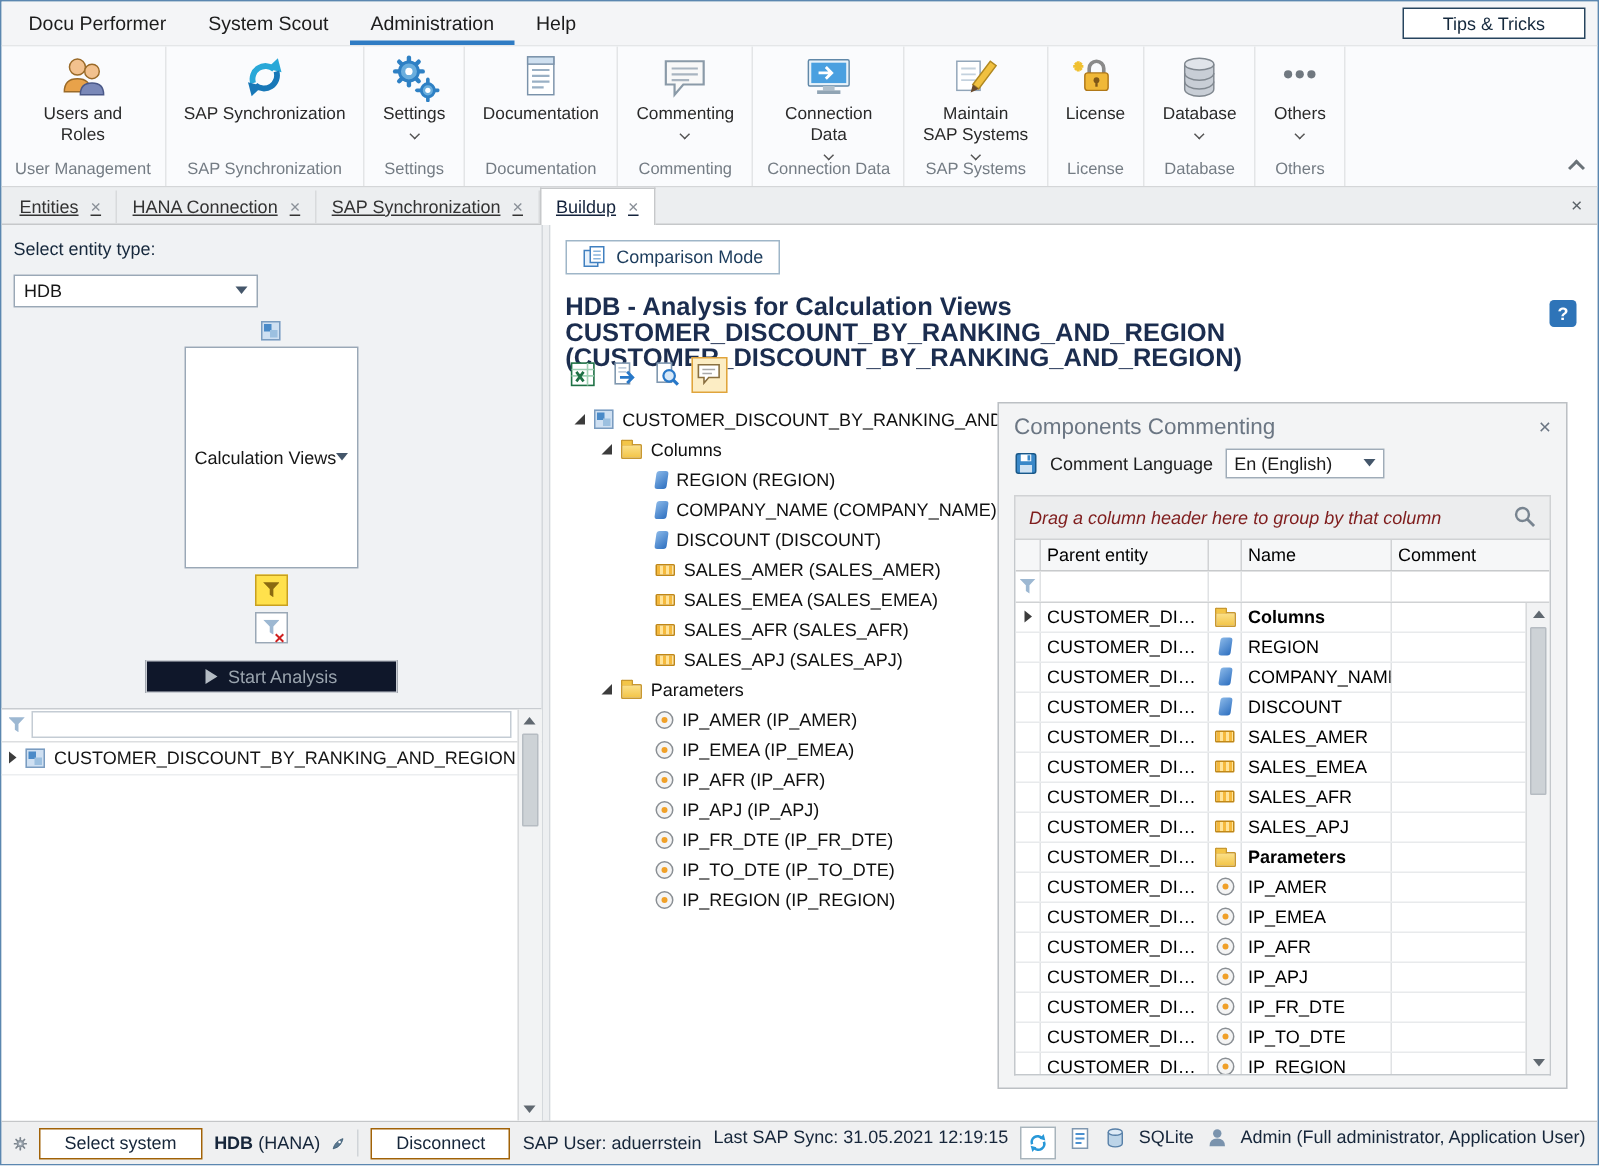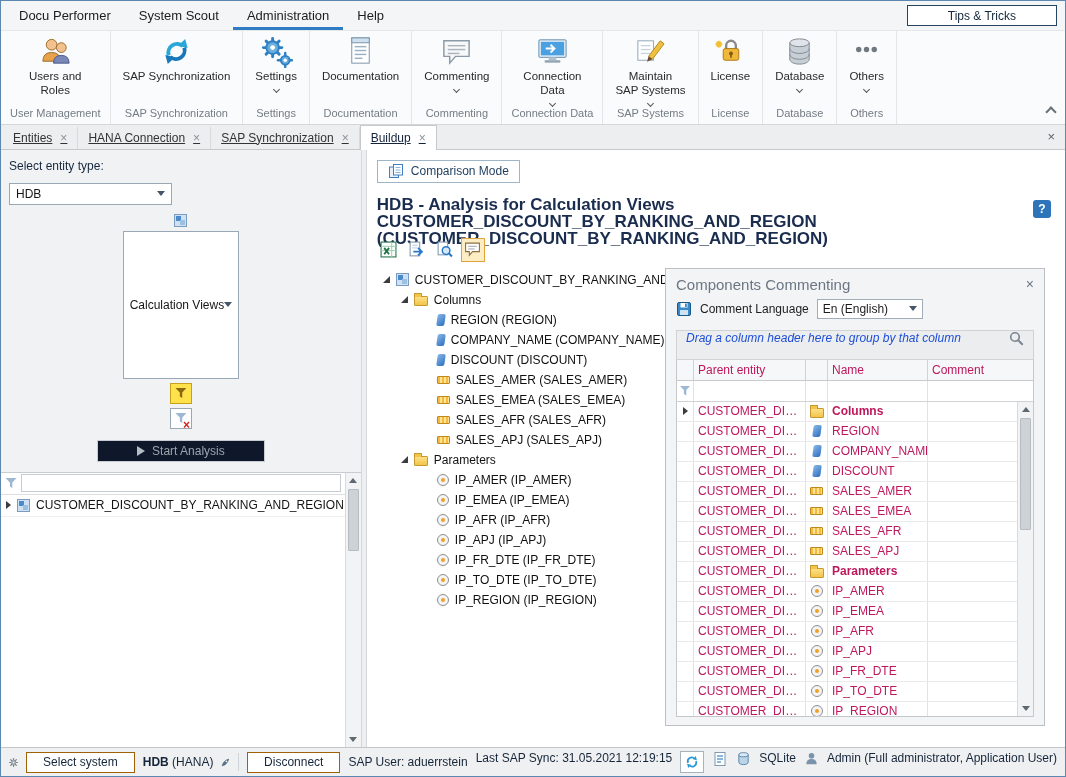--- a/index.html
+++ b/index.html
@@ -3,21 +3,21 @@
 <meta charset="utf-8">
 <style>
   * { margin:0; padding:0; box-sizing:border-box; }
   html,body { width:1066px; height:777px; font-family:"Liberation Sans",sans-serif; background:#fff; }
   .window { width:1066px; height:777px; border:1px solid #5b87b0; background:#eef0f2; display:flex; flex-direction:column; overflow:hidden; position:relative; }
 
   
   .menubar { flex:0 0 30px; display:flex; align-items:stretch; background:#f4f5f7; padding-left:4px; position:relative; border-bottom:1px solid #e4e6e8; }
   .menu-item { padding:0 14px; display:flex; align-items:center; font-size:13px; color:#1c1c1c; }
   .menu-item.active { box-shadow: inset 0 -3px 0 #2f7cc4; }
-  .tips-btn { position:absolute; right:8px; top:4px; height:21px; padding:0 40px; background:#fff; border:1px solid #26445e; font-size:12px; color:#14283c; display:flex; align-items:center; }
+  .tips-btn { position:absolute; right:8px; top:4px; height:21px; padding:0 26px; background:#fff; border:1px solid #26445e; font-size:12px; color:#14283c; display:flex; align-items:center; }
 
   
   .ribbon { flex:0 0 92px; background:#fafbfd; border-bottom:1px solid #d4d6d8; display:flex; position:relative; }
   .rgroup { display:flex; flex-direction:column; border-right:1px solid #e3e5e7; padding:3px 5px 0; }
   .rgroup-items { flex:1; display:flex; justify-content:center; align-items:flex-start; }
   .ritem { display:flex; flex-direction:column; align-items:center; padding:1px 7px; font-size:11.5px; color:#2a2a2a; text-align:center; line-height:1.2; }
   .ritem .ricon { width:33px; height:33px; margin-bottom:2px; }
   .ritem-label { white-space:pre-line; }
   .rchev { width:5px; height:5px; border-right:1.4px solid #555; border-bottom:1.4px solid #555; transform:rotate(45deg); margin-top:3px; }
   .rgroup-label { margin-top:auto; height:17px; font-size:11px; color:#747c84; text-align:center; white-space:nowrap; padding:0 4px; }
@@ -92,22 +92,22 @@
   .i-funnel { width:11px; height:10px; background:#9db8d2; clip-path:polygon(0 0,100% 0,62% 45%,62% 100%,40% 84%,40% 45%); }
   .i-funnel.dark { background:#8a6a10; }
 
   
   .right-panel { position:absolute; top:118px; right:20px; width:380px; height:458px; background:#f3f4f5; border:1px solid #bcc0c4; z-index:5; display:flex; flex-direction:column; }
   .rp-header { display:flex; justify-content:space-between; align-items:center; padding:7px 10px 3px; }
   .rp-title { font-size:15px; color:#6b7683; }
   .rp-close { color:#6b7683; font-size:14px; line-height:1; }
   .rp-lang-row { display:flex; align-items:center; gap:8px; padding:3px 10px 5px; font-size:12px; color:#1c1c1c; }
   .rp-select { width:106px; height:20px; background:#fff; border:1px solid #a0acb8; display:flex; align-items:center; justify-content:space-between; padding:0 5px; font-size:12px; }
-  .rp-groupbar { margin:6px 10px 0; height:30px; border:1px solid #d0d2d4; background:#ecedee; display:flex; justify-content:space-between; padding:0 9px; font-size:12px; font-style:italic; color:#1d4ed8; }
-  .rp-table { margin:0 10px 8px; flex:1; background:#fff; border:1px solid #c4c8cc; border-top:none; position:relative; overflow:hidden; font-size:12px; color:#be185d; }
+  .rp-groupbar { margin:6px 10px 0; height:30px; border:1px solid #d0d2d4; background:#ecedee; display:flex; align-items:center; justify-content:space-between; padding:0 9px; font-size:12px; font-style:italic; color:#7f1d1d; }
+  .rp-table { margin:0 10px 8px; flex:1; background:#fff; border:1px solid #c4c8cc; border-top:none; position:relative; overflow:hidden; font-size:12px; color:#000000; }
   .rh, .rf, .rr { display:flex; align-items:stretch; }
   .rh { height:21px; background:#f6f7f8; border-bottom:1px solid #c8cacc; }
   .rf { height:21px; border-bottom:1px solid #d0d2d4; }
   .rr { height:20px; border-bottom:1px solid #e8eaec; margin-right:16px; }
   .c { border-right:1px solid #e0e2e4; display:flex; align-items:center; padding:0 4px; overflow:hidden; }
   .rh .c { border-right-color:#d0d2d4; }
   .c.ind { flex:0 0 17px; justify-content:center; padding:0; }
   .c.par { flex:0 0 112px; display:block; line-height:19px; white-space:nowrap; text-overflow:ellipsis; }
   .rh .c.par, .rh .c.nam { line-height:20px; }
   .c.ico { flex:0 0 22px; justify-content:center; }

